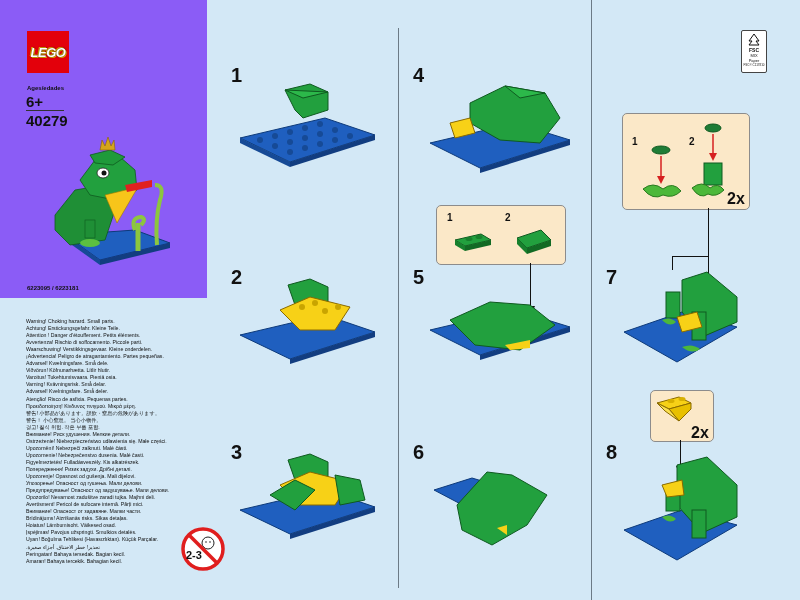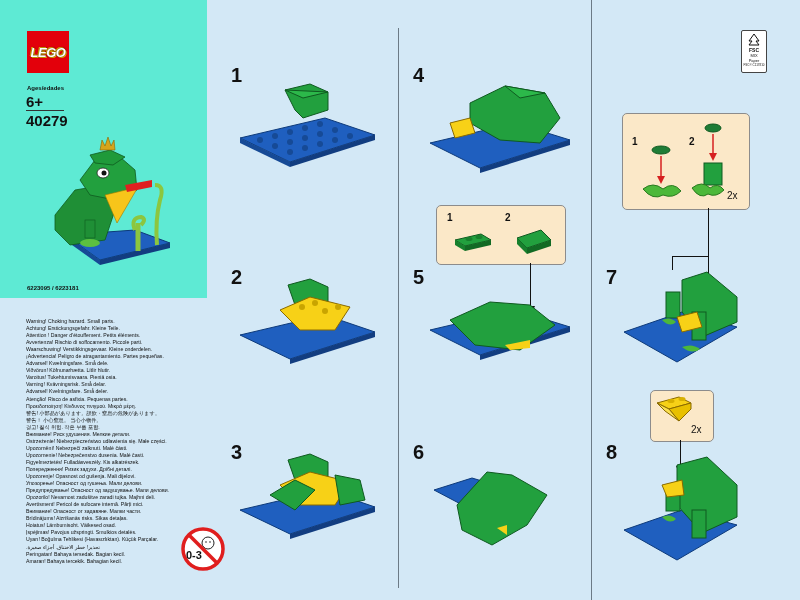--- a/index.html
+++ b/index.html
@@ -1,34 +1,34 @@
 <!DOCTYPE html>
 <html><head>
 <meta charset="utf-8">
 <style>
   html, body { margin:0; padding:0; }
   body { width:800px; height:600px; position:relative; overflow:hidden; background:#d3e8f6; font-family:"Liberation Sans", sans-serif; color:#111; }
-  .left-top { position:absolute; left:0; top:0; width:207px; height:298px; background:#5eead4; }
+  .left-top { position:absolute; left:0; top:0; width:207px; height:298px; background:#8b5cf6; }
   .left-bottom { position:absolute; left:0; top:298px; width:207px; height:302px; background:#d3e8f6; }
   .lego-logo { position:absolute; left:27px; top:31px; width:42px; height:42px; background:#e3000b; display:flex; align-items:center; justify-content:center; }
   .lego-logo span { font-family:"Liberation Sans", sans-serif; font-weight:bold; font-style:italic; color:#fff; font-size:13px; letter-spacing:-0.5px; text-shadow: 0 0 2px #000, 1px 1px 0 #f6c100, -1px -1px 0 #f6c100; }
   .age-label { position:absolute; left:27px; top:85px; font-size:6px; font-weight:bold; }
   .age-value { position:absolute; left:26px; top:94px; font-size:15px; font-weight:bold; border-bottom:1px solid #333; width:38px; line-height:16px; }
   .set-number { position:absolute; left:26px; top:112px; font-size:15px; font-weight:bold;text-align:center; }
   .hero { position:absolute; left:45px; top:135px; width:130px; height:145px; }
   .product-codes { position:absolute; left:27px; top:285px; font-size:6px; font-weight:bold; }
   .warnings { position:absolute; left:26px; top:318px; width:175px; font-size:5.2px; line-height:7.05px; white-space:nowrap; }
   .warnings div { height:7.05px; overflow:hidden; }
   .age-warning { position:absolute; left:181px; top:527px; width:44px; height:44px; }
   .divider { position:absolute; width:1px; background:#6c7a86; }
   .step-num { position:absolute; font-size:20px; font-weight:bold; }
   .step-art { position:absolute; }
   .callout { position:absolute; background:#fbe8c8; border:1px solid #8c8c8c; border-radius:5px; }
   .callout .cnum { position:absolute; font-size:10px; font-weight:bold; }
-  .callout .mult { position:absolute; font-size:10px; font-weight:normal; }
+  .callout .mult { position:absolute; font-size:16px; font-weight:bold; }
   .fsc { position:absolute; left:741px; top:30px; width:24px; height:41px; background:#fff; border:1px solid #444; border-radius:2px; text-align:center; font-size:4px; line-height:5px; }
   .fsc .tree { margin-top:2px; height:14px; }
   .arrow-line { position:absolute; background:#111; }
 </style>
 </head>
 <body>
 
 <div class="left-top">
   <div class="lego-logo">
       <span>LEGO</span>
@@ -108,21 +108,21 @@
 </div>
 
 <div class="age-warning">
   <svg width="44" height="44" viewBox="0 0 44 44">
     <circle cx="22" cy="22" r="20" fill="#fff" stroke="#e01e1e" stroke-width="3.5"></circle>
     <circle cx="27" cy="16" r="6" fill="none" stroke="#222" stroke-width="1"></circle>
     <circle cx="25" cy="15" r="0.8" fill="#222"></circle>
       <circle cx="29" cy="15" r="0.8" fill="#222"></circle>
     <line x1="8" y1="8" x2="36" y2="36" stroke="#e01e1e" stroke-width="3.5"></line>
   </svg>
-  <div style="position:absolute;left:5px;top:22px;font-size:11px;font-weight:bold;">0-3</div>
+  <div style="position:absolute;left:5px;top:22px;font-size:11px;font-weight:bold;">2-3</div>
 </div>
 
 <div class="divider" style="left:398px;top:28px;height:560px;"></div>
 <div class="divider" style="left:591px;top:0px;height:600px;"></div>
 
 <div class="fsc">
   <svg class="tree" width="16" height="14" viewBox="0 0 16 14">
     <path d="M8,1 L3,8 L6,8 L3,12 L13,12 L10,8 L13,8 Z" fill="none" stroke="#111" stroke-width="1"></path>
   </svg>
   <div style="font-weight:bold;font-size:5px;">FSC</div>

